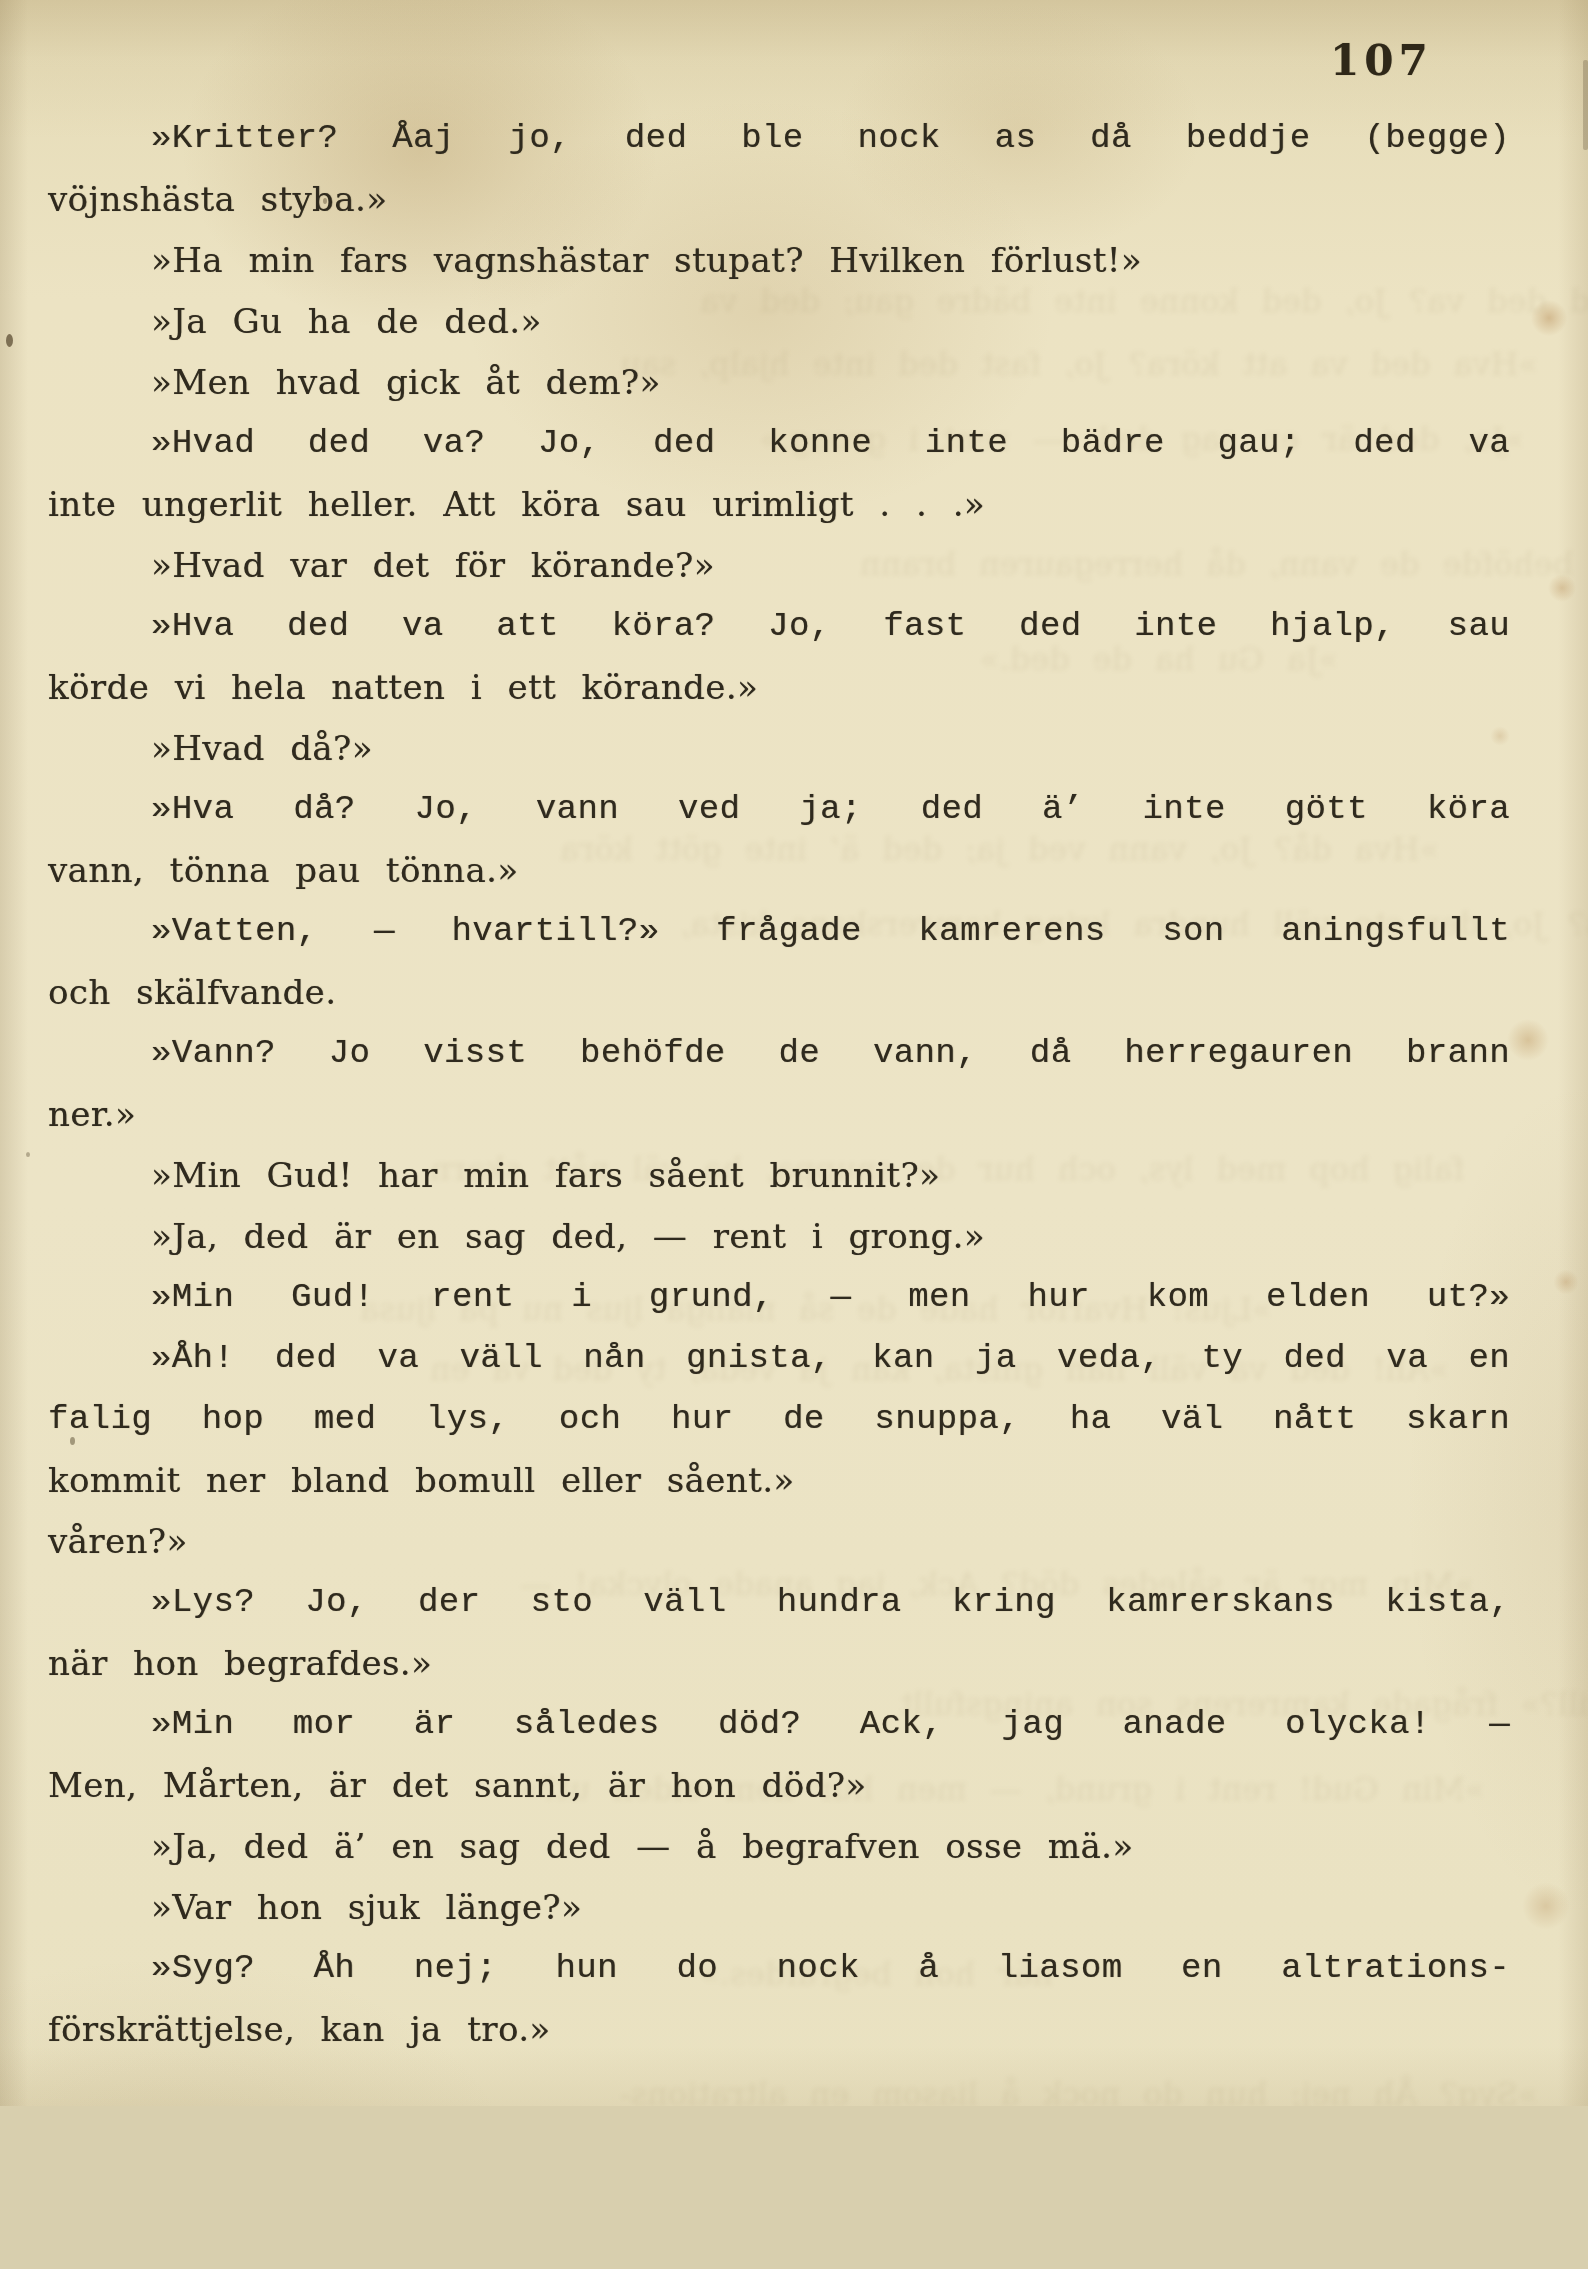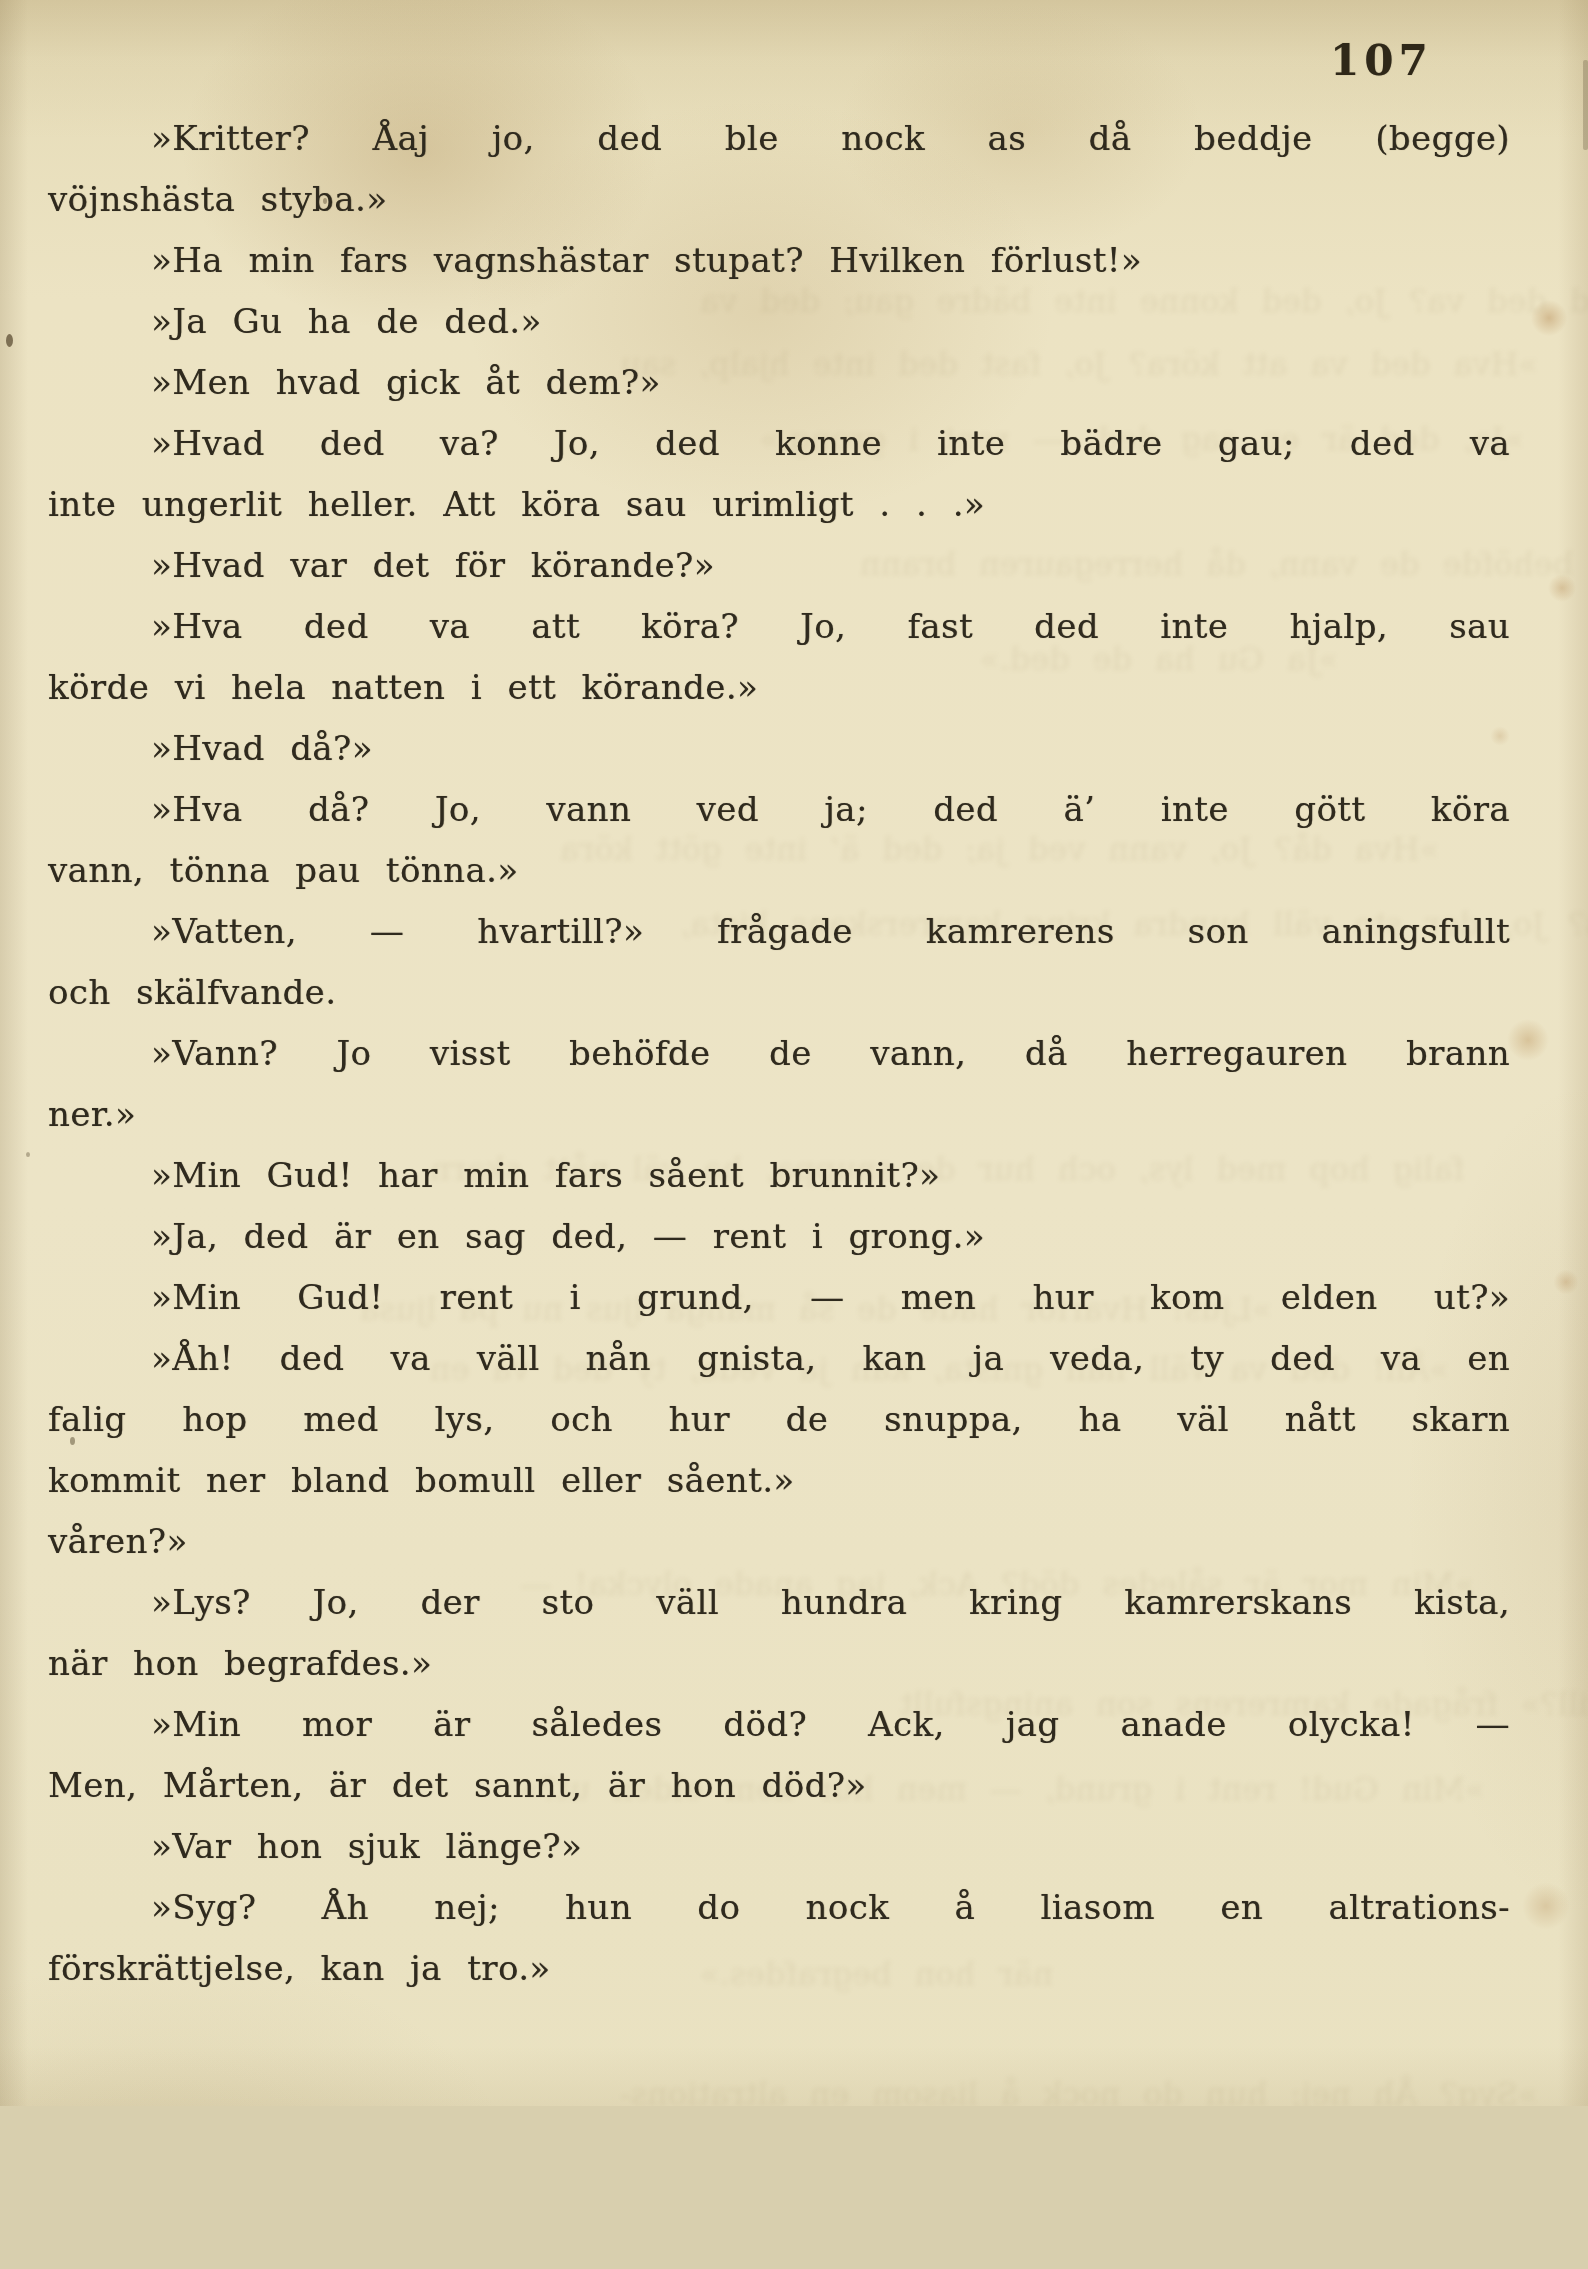--- a/index.html
+++ b/index.html
@@ -57,20 +57,21 @@
     word-spacing: 0.42em;
     white-space: nowrap;
     text-shadow: 0.35px 0.35px 0.7px rgba(45,38,24,0.55);
   }
   .line.indent { padding-left: 103px; }
   .line.justify {
     white-space: normal;
     text-align: justify;
     text-align-last: justify;
     word-spacing: 0.1em;
+    font-family: Liberation Mono, monospace;
   }
   .ghost-layer {
     position: absolute;
     inset: 0;
   }
   .ghost-line {
     position: absolute;
     transform: scaleX(-1);
     filter: blur(2.5px);
     opacity: 0.11;
@@ -134,20 +135,21 @@
       <div class="line indent">»Ja, ded är en sag ded, — rent i grong.»</div>
       <div class="line indent justify">»Min Gud! rent i grund, — men hur kom elden ut?»</div>
       <div class="line indent justify">»Åh! ded va väll nån gnista, kan ja veda, ty ded va en</div>
       <div class="line justify">falig hop med lys, och hur de snuppa, ha väl nått skarn</div>
       <div class="line">kommit ner bland bomull eller såent.»</div>
       <div class="line">våren?»</div>
       <div class="line indent justify">»Lys?  Jo, der sto väll hundra kring kamrerskans kista,</div>
       <div class="line">när hon begrafdes.»</div>
       <div class="line indent justify">»Min mor är således död?  Ack, jag anade olycka! —</div>
       <div class="line">Men, Mårten, är det sannt, är hon död?»</div>
+      <div class="line indent">»Ja, ded ä’ en sag ded — å begrafven osse mä.»</div>
       <div class="line indent">»Var hon sjuk länge?»</div>
       <div class="line indent justify">»Syg?  Åh nej; hun do nock å liasom en altrations-</div>
       <div class="line">förskrättjelse, kan ja tro.»</div>
     </div>
   <div class="speck s1"></div>
   <div class="speck s2"></div>
   <div class="speck s3"></div>
   <div class="speck s4"></div>
   <div class="speck s5"></div>
 </div>

